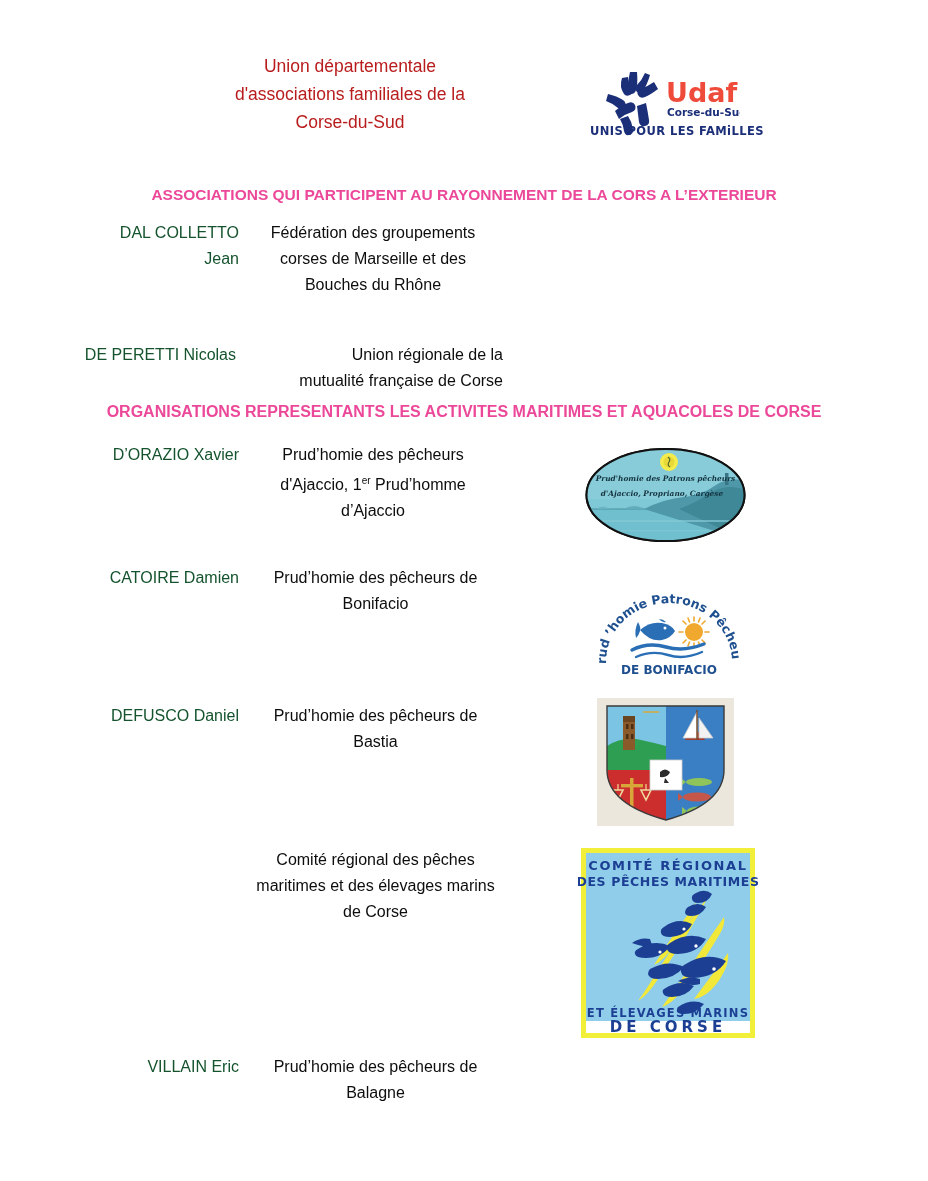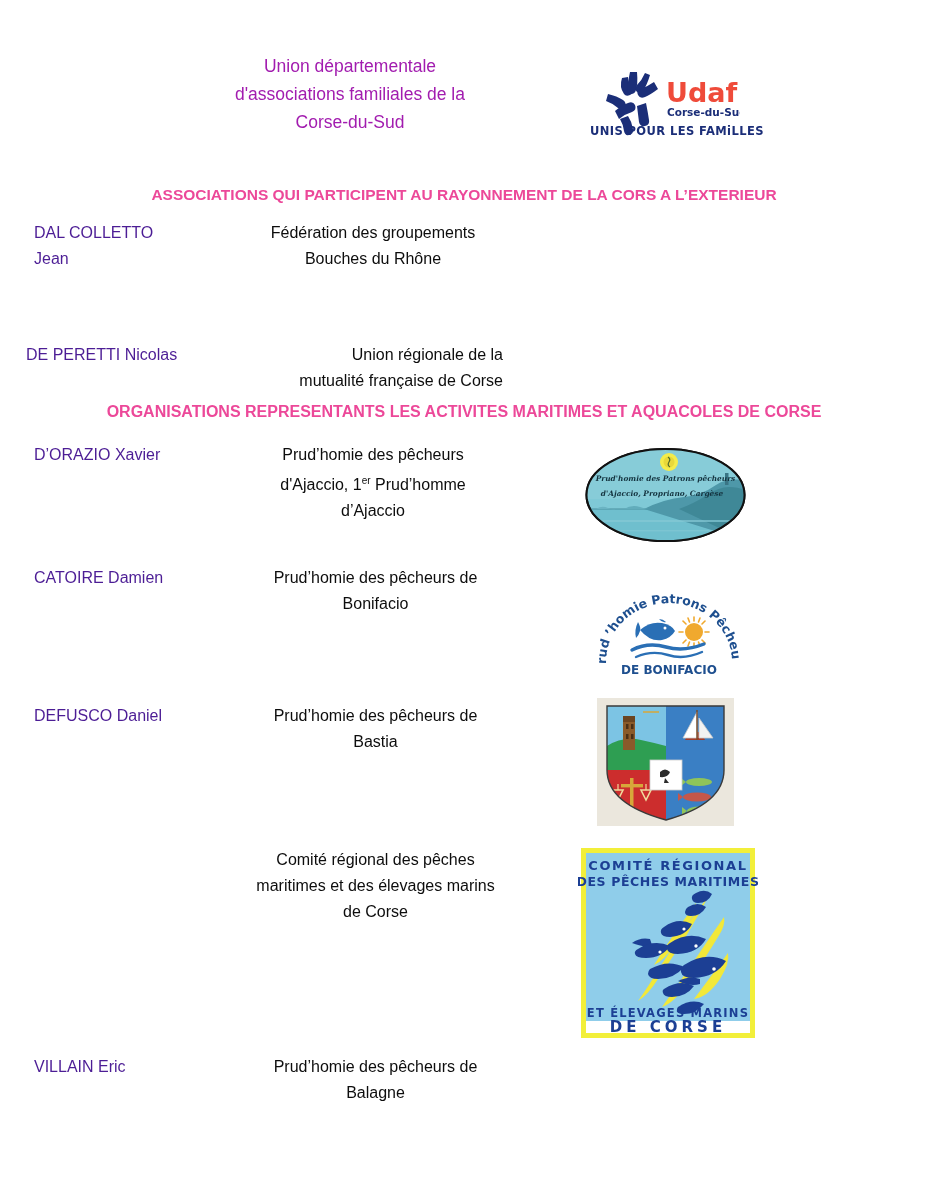--- a/index.html
+++ b/index.html
@@ -28,21 +28,21 @@
     height: 110px;
   }
   .header-title {
     position: absolute;
     left: 215px;
     top: 0px;
     width: 270px;
     text-align: center;
     font-size: 17.5px;
     line-height: 28px;
-    color: #a21caf;
+    color: #b91c1c;
   }
   .header-title div { white-space: nowrap; }
 
   
   .udaf {
     position: absolute;
     left: 588px;
     top: 10px;
     width: 152px;
     height: 90px;
@@ -72,24 +72,24 @@
   .h-ext  { left: 0; top: 186px; width: 928px; text-align: center; font-size: 15.5px; }
   .h-mut  { left: 0; top: 306px; width: 928px; text-align: center; font-size: 15.5px; }
   .h-mar  { left: 0; top: 403px; width: 928px; text-align: center; font-size: 16px; }
 
   
   .row { position: absolute; left: 0; width: 928px; }
   .col-name {
     position: absolute;
     left: 34px;
     width: 205px;
-    text-align: left;
+    text-align: right;
     font-size: 16px;
     line-height: 26px;
-    color: #4c1d95;
+    color: #14532d;
   }
   .col-desc {
     position: absolute;
     left: 243px;
     width: 260px;
     text-align: center;
     font-size: 16px;
     line-height: 26px;
     color: #0d0d0d;
   }
@@ -150,20 +150,21 @@
 
   <div class="heading h-ext">ASSOCIATIONS QUI PARTICIPENT AU RAYONNEMENT DE LA CORS A L’EXTERIEUR</div>
 
   <div class="row" style="top:0;">
     <div class="col-name" style="top:220px;">
       <div>DAL COLLETTO</div>
       <div>Jean</div>
     </div>
     <div class="col-desc" style="top:220px;">
       <div>Fédération des groupements</div>
+      <div>corses de Marseille et des</div>
       <div>Bouches du Rhône</div>
     </div>
   </div>
 
 
   <div class="row" style="top:0;">
     <div class="col-name" style="top:342px; left:26px; width:210px;">
       <div>DE PERETTI Nicolas</div>
     </div>
     <div class="col-desc" style="top:342px;text-align:right;">

